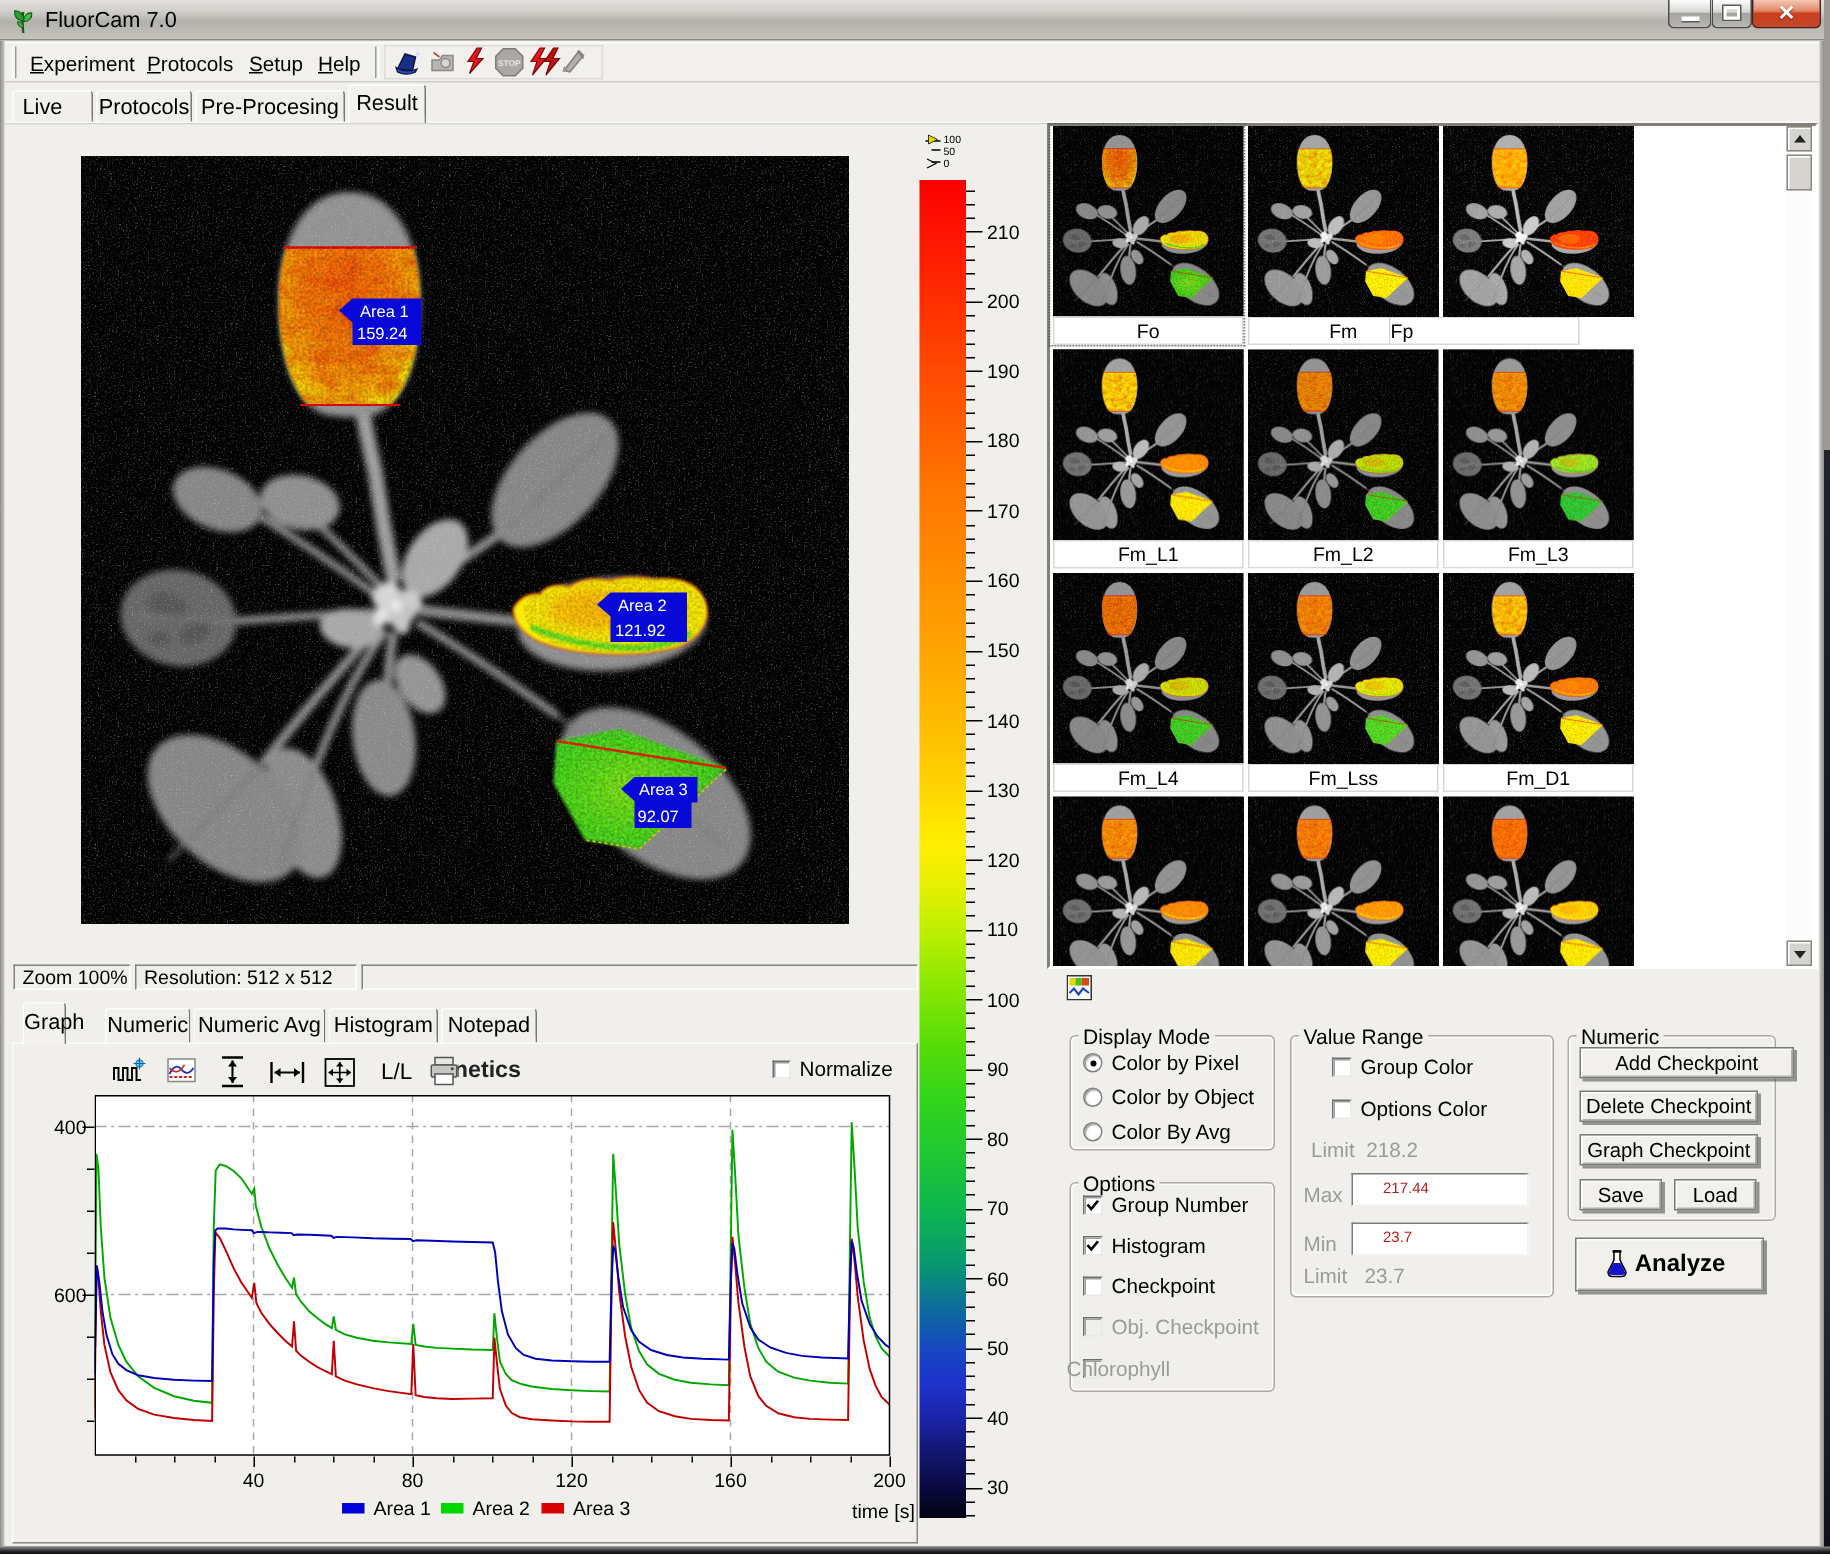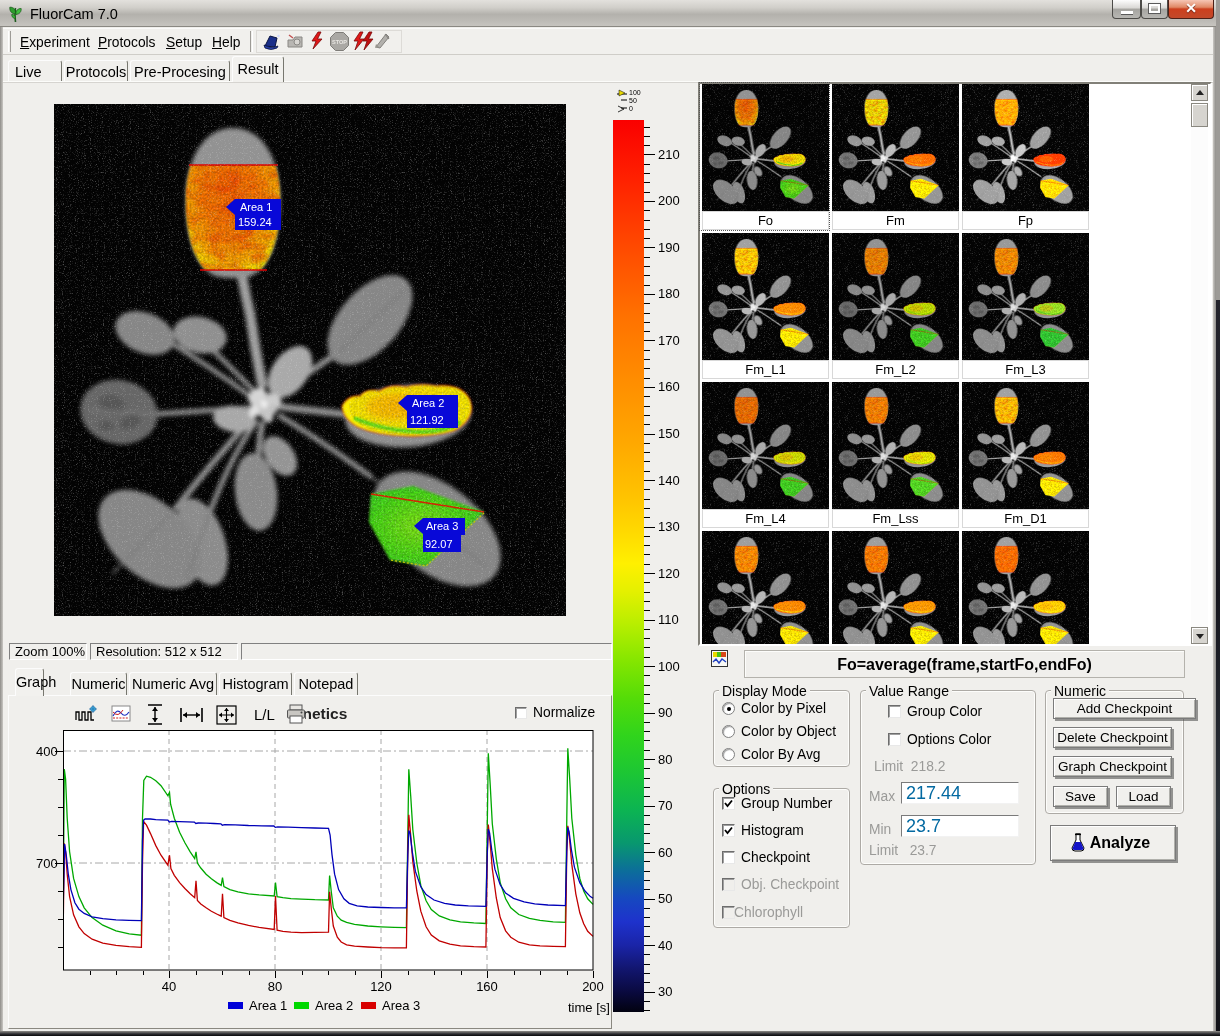--- a/index.html
+++ b/index.html
@@ -7,21 +7,21 @@
 .abs{position:absolute}
 #win{position:absolute;left:0;top:0;width:1216px;height:1031px;background:#f0efec}
 .sunken{border-top:1px solid #808080;border-left:1px solid #808080;border-bottom:1px solid #fff;border-right:1px solid #fff}
 .groupbox{position:absolute;border:1px solid #adaaa5;border-radius:4px;box-shadow:inset 0 0 0 1px #fdfdfb}
 .glabel{position:absolute;top:-9px;left:6px;background:#f0efec;padding:0 3px;font-size:14px;color:#000;white-space:nowrap}
 .ctl{font-size:13.8px;color:#000;white-space:nowrap}
 .cb{position:absolute;width:13px;height:13px;background:#fff;border-top:1px solid #6d6d6d;border-left:1px solid #6d6d6d;border-bottom:1px solid #e8e8e8;border-right:1px solid #e8e8e8;box-shadow:inset 1px 1px 0 #a0a0a0}
 .cb.dis{background:#f0efec}
 .rb{position:absolute;width:13px;height:13px;border-radius:50%;background:#fff;border:1px solid #808080;box-shadow:inset 1px 1px 1px #a0a0a0}
 .btn3{position:absolute;background:#f1f0ed;border:1px solid #7b7b7b;box-shadow:inset 1px 1px 0 #ffffff,inset -1px -1px 0 #b0b0ab,2px 2px 0 rgba(70,70,70,.55);font-size:13.5px;color:#000;text-align:center;white-space:nowrap;overflow:hidden}
-.inp{position:absolute;background:#fff;border-top:1.5px solid #7a7a7a;border-left:1.5px solid #7a7a7a;border-bottom:1px solid #f2f2f2;border-right:1px solid #f2f2f2;font-size:18px;color:#0369a1;padding-left:4px}
+.inp{position:absolute;background:#fff;border-top:1.5px solid #7a7a7a;border-left:1.5px solid #7a7a7a;border-bottom:1px solid #f2f2f2;border-right:1px solid #f2f2f2;font-size:10px;color:#b91c1c;padding-left:20px}
 .gray{color:#9a9a98}
 .tab{position:absolute;background:#f0efec;border-top:1px solid #fcfcfc;border-left:1px solid #fcfcfc;border-right:1px solid #77776f;border-radius:3px 3px 0 0;font-size:14.5px;text-align:center}
 </style></head><body>
 <div id="win">
 
 <div class="abs" style="left:0;top:0;width:1216px;height:27px;background:linear-gradient(180deg,#e3e1dd 0%,#d0cec9 30%,#b3b1ac 55%,#bbb9b4 75%,#c6c4bf 100%);border-bottom:1px solid #8a8882"></div>
 <svg class="abs" style="left:7px;top:5px" width="17" height="18" viewBox="0 0 17 18">
  <path d="M8.5 17 C8 12 7.5 8 8.5 3" stroke="#1e5c1e" stroke-width="1.6" fill="none"></path>
  <path d="M8.2 9 C4 8.5 2.5 5.5 2.8 2.2 C6.5 2 8.8 4.4 8.6 8.8 Z" fill="#2e9e2e" stroke="#145214" stroke-width=".7"></path>
  <path d="M8.8 9.5 C12.6 9.2 14.4 6.8 14.2 3.6 C10.8 3.4 8.6 5.6 8.8 9.4 Z" fill="#40c040" stroke="#145214" stroke-width=".7"></path>
@@ -372,21 +372,21 @@
         <use href="#plant"></use>
       </svg></div>
 <div class="abs" style="left:702px;top:211px;width:127px;height:19px;background:#fff;border:1px solid #d8d8d8;font-size:13px;text-align:center;line-height:17px">Fo</div>
 <div class="abs" style="left:832px;top:84px;width:127px;height:127px;overflow:hidden;background:#000"><svg width="127" height="127" viewBox="0 0 512 512" style="--c1:#e8e400;--c2:#ff6a00;--c2b:#ffaa00;--c3:#ffe800;filter:brightness(1.12);">
         <use href="#plant"></use>
       </svg></div>
 <div class="abs" style="left:832px;top:211px;width:127px;height:19px;background:#fff;border:1px solid #d8d8d8;font-size:13px;text-align:center;line-height:17px">Fm</div>
 <div class="abs" style="left:962px;top:84px;width:127px;height:127px;overflow:hidden;background:#000"><svg width="127" height="127" viewBox="0 0 512 512" style="--c1:#ffb400;--c2:#ff3800;--c2b:#ff8800;--c3:#ffd000;filter:brightness(1.20);">
         <use href="#plant"></use>
       </svg></div>
-<div class="abs" style="left:962px;top:211px;width:127px;height:19px;background:#fff;border:1px solid #d8d8d8;font-size:13px;text-align:center;line-height:17px">Fp</div>
+<div class="abs" style="left:926px;top:211px;width:127px;height:19px;background:#fff;border:1px solid #d8d8d8;font-size:13px;line-height:17px">Fp</div>
 <div class="abs" style="left:702px;top:233px;width:127px;height:127px;overflow:hidden;background:#000"><svg width="127" height="127" viewBox="0 0 512 512" style="--c1:#ffe000;--c2:#ff8800;--c2b:#ffcc00;--c3:#ffe800;filter:brightness(1.10);">
         <use href="#plant"></use>
       </svg></div>
 <div class="abs" style="left:702px;top:360px;width:127px;height:19px;background:#fff;border:1px solid #d8d8d8;font-size:13px;text-align:center;line-height:17px">Fm_L1</div>
 <div class="abs" style="left:832px;top:233px;width:127px;height:127px;overflow:hidden;background:#000"><svg width="127" height="127" viewBox="0 0 512 512" style="--c1:#ff9900;--c2:#c8e800;--c2b:#88dd00;--c3:#44dd22;">
         <use href="#plant"></use>
       </svg></div>
 <div class="abs" style="left:832px;top:360px;width:127px;height:19px;background:#fff;border:1px solid #d8d8d8;font-size:13px;text-align:center;line-height:17px">Fm_L2</div>
 <div class="abs" style="left:962px;top:233px;width:127px;height:127px;overflow:hidden;background:#000"><svg width="127" height="127" viewBox="0 0 512 512" style="--c1:#ffa000;--c2:#9ce822;--c2b:#55cc22;--c3:#33cc33;filter:brightness(1.05);">
         <use href="#plant"></use>
@@ -424,21 +424,20 @@
       <div style="position:absolute;left:4px;top:6px;width:0;height:0;border-left:4px solid transparent;border-right:4px solid transparent;border-top:5px solid #222"></div>
     </div>
 
 <svg class="abs" style="left:711px;top:650px" width="17" height="17" viewBox="0 0 17 17">
  <rect x="0.5" y="0.5" width="16" height="16" fill="#f8f8f4" stroke="#333"></rect>
  <rect x="2" y="2" width="4" height="5" fill="#e8d800"></rect>
       <rect x="6" y="2" width="4" height="5" fill="#48c018"></rect>
  <rect x="10" y="2" width="5" height="5" fill="#d84818"></rect>
  <path d="M2 12 L5 9 L8 13 L11 9 L15 12" stroke="#2040c0" stroke-width="1.4" fill="none"></path>
 </svg>
-<div class="abs" style="left:744px;top:650px;width:441px;height:28px;border:1px solid #b4b2ac;box-shadow:inset 1px 1px 0 #fdfdfb;font-size:16px;font-weight:bold;text-align:center;line-height:27px">Fo=average(frame,startFo,endFo)</div>
 
 <div class="groupbox" style="left:713px;top:690px;width:137px;height:77px"></div>
 <div class="abs glabel" style="left:719px;top:683px">Display Mode</div>
 <div class="rb" style="left:722px;top:702px">
       <div style="position:absolute;left:3.5px;top:3.5px;width:4px;height:4px;border-radius:50%;background:#000"></div>
     </div>
 <div class="abs ctl" style="left:741px;top:701px">Color by Pixel</div>
 <div class="rb" style="left:722px;top:725px"></div>
 <div class="abs ctl" style="left:741px;top:724px">Color by Object</div>
 <div class="rb" style="left:722px;top:748px"></div>
@@ -456,21 +455,21 @@
       <svg width="11" height="11" viewBox="0 0 11 11" style="position:absolute;left:0px;top:0px">
         <path d="M2 5 L4.5 8 L9 2.5" stroke="#000" stroke-width="1.8" fill="none"></path>
       </svg>
     </div>
 <div class="abs ctl" style="left:741px;top:823px">Histogram</div>
 <div class="cb" style="left:722px;top:851px"></div>
 <div class="abs ctl" style="left:741px;top:850px">Checkpoint</div>
 <div class="cb dis" style="left:722px;top:878px"></div>
 <div class="abs ctl gray" style="left:741px;top:877px">Obj. Checkpoint</div>
 <div class="cb dis" style="left:722px;top:906px"></div>
-<div class="abs ctl gray" style="left:734px;top:905px">Chlorophyll</div>
+<div class="abs ctl gray" style="left:711px;top:905px">Chlorophyll</div>
 
 <div class="groupbox" style="left:860px;top:690px;width:176px;height:175px"></div>
 <div class="abs glabel" style="left:866px;top:683px">Value Range</div>
 <div class="cb" style="left:888px;top:705px"></div>
 <div class="abs ctl" style="left:907px;top:704px">Group Color</div>
 <div class="cb" style="left:888px;top:733px"></div>
 <div class="abs ctl" style="left:907px;top:732px">Options Color</div>
 <div class="abs ctl gray" style="left:874px;top:759px">Limit&nbsp;&nbsp;218.2</div>
 <div class="abs ctl gray" style="left:869px;top:789px">Max</div>
 <div class="inp" style="left:901px;top:782px;width:118px;height:22px;line-height:20px">217.44</div>
@@ -555,21 +554,21 @@
     </svg>
     <div class="abs" style="left:58px;top:947.0px;width:5px;height:1px;background:#000;z-index:2"></div>
     <div class="abs" style="left:58px;top:919.0px;width:5px;height:1px;background:#000;z-index:2"></div>
     <div class="abs" style="left:58px;top:891.0px;width:5px;height:1px;background:#000;z-index:2"></div>
     <div class="abs" style="left:55px;top:863.0px;width:8px;height:1px;background:#000;z-index:2"></div>
     <div class="abs" style="left:58px;top:835.0px;width:5px;height:1px;background:#000;z-index:2"></div>
     <div class="abs" style="left:58px;top:807.0px;width:5px;height:1px;background:#000;z-index:2"></div>
     <div class="abs" style="left:58px;top:779.0px;width:5px;height:1px;background:#000;z-index:2"></div>
     <div class="abs" style="left:55px;top:751.0px;width:8px;height:1px;background:#000;z-index:2"></div>
     <div class="abs" style="left:36px;top:744.0px;font-size:13px;z-index:2">400</div>
-    <div class="abs" style="left:36px;top:856.0px;font-size:13px;z-index:2">700</div>
+    <div class="abs" style="left:36px;top:856.0px;font-size:13px;z-index:2">600</div>
     <div class="abs" style="left:89.5px;top:971px;width:1px;height:4px;background:#000;z-index:2"></div>
     <div class="abs" style="left:116.0px;top:971px;width:1px;height:4px;background:#000;z-index:2"></div>
     <div class="abs" style="left:142.5px;top:971px;width:1px;height:4px;background:#000;z-index:2"></div>
     <div class="abs" style="left:169.0px;top:971px;width:1px;height:7px;background:#000;z-index:2"></div>
     <div class="abs" style="left:195.5px;top:971px;width:1px;height:4px;background:#000;z-index:2"></div>
     <div class="abs" style="left:222.0px;top:971px;width:1px;height:4px;background:#000;z-index:2"></div>
     <div class="abs" style="left:248.5px;top:971px;width:1px;height:4px;background:#000;z-index:2"></div>
     <div class="abs" style="left:275.0px;top:971px;width:1px;height:7px;background:#000;z-index:2"></div>
     <div class="abs" style="left:301.5px;top:971px;width:1px;height:4px;background:#000;z-index:2"></div>
     <div class="abs" style="left:328.0px;top:971px;width:1px;height:4px;background:#000;z-index:2"></div>

